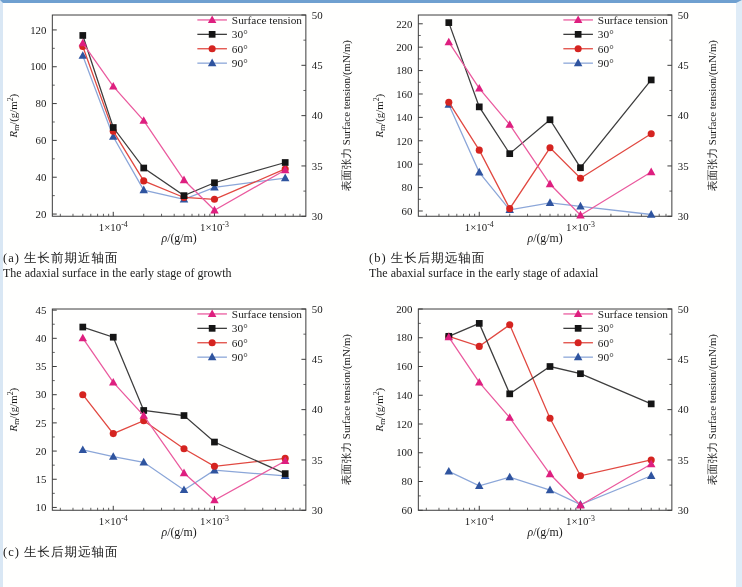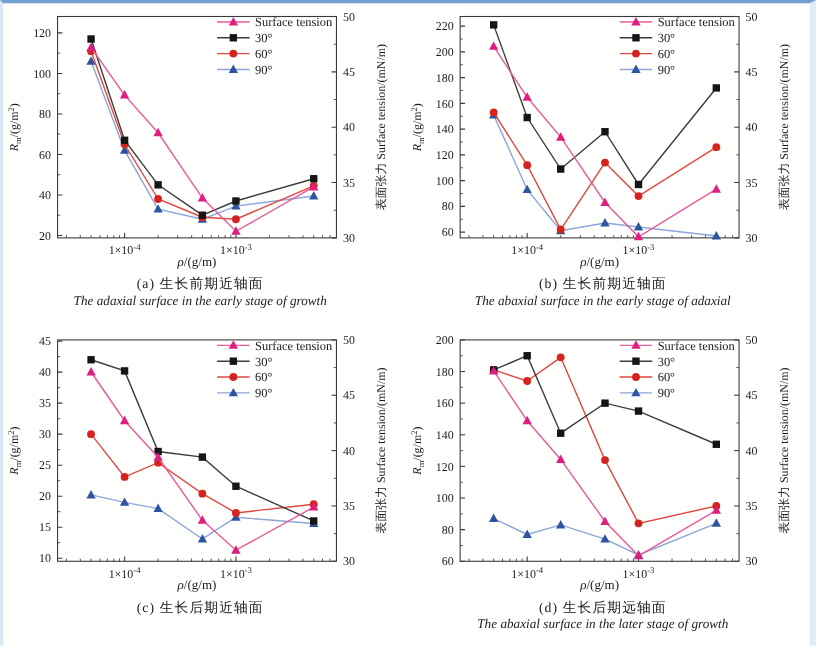--- a/index.html
+++ b/index.html
@@ -15,23 +15,23 @@
     font-family:"Liberation Serif","DejaVu Serif",serif;
   }
   .grid{
     display:grid;
     grid-template-columns:366px 366px;
     grid-template-rows:294px auto;
     width:733px;
   }
   figure.cell{margin:0;padding:0;position:relative;}
   svg.plot{display:block;overflow:visible;}
-  figcaption{width:358px;text-align:center;color:#1a1a1a;}
+  figcaption{width:358px;color:#1a1a1a;}
   .cap-zh{font-size:12.5px;line-height:15px;margin-top:3px;letter-spacing:1px;}
-  .cap-en{font-size:12px;line-height:14px;font-style:italic;}
+  .cap-en{font-size:12px;line-height:14px;}
 </style>
 </head>
 <body>
 
 <div class="page">
   <div class="grid">
 
     <figure class="cell">
       <svg class="plot" id="plot-0" viewBox="0 0 371 248" width="366" height="245">
           <rect x="50" y="12" width="257" height="204" fill="none" stroke="#3a3a3a" stroke-width="1"></rect>
@@ -295,21 +295,21 @@
               <text x="232" y="50.2" font-size="11.5" text-anchor="start" fill="#1a1a1a" font-family="&quot;Liberation Serif&quot;,&quot;DejaVu Serif&quot;,serif">60°</text>
             </g>
             <g>
               <line x1="197" y1="60.8" x2="227" y2="60.8" stroke="#8ba6d8" stroke-width="1.3"></line>
               <path d="M 212 56.199999999999996 L 216.3 64 L 207.7 64 Z" fill="#2f549f"></path>
               <text x="232" y="64.8" font-size="11.5" text-anchor="start" fill="#1a1a1a" font-family="&quot;Liberation Serif&quot;,&quot;DejaVu Serif&quot;,serif">90°</text>
             </g>
           </g>
         </svg>
       <figcaption>
-        <div class="cap-zh">(b) 生长前期近轴面</div>
+        <div class="cap-zh">(b) 生长后期远轴面</div>
         <div class="cap-en">The abaxial surface in the early stage of adaxial</div>
       </figcaption>
     </figure>
 
     <figure class="cell">
       <svg class="plot" id="plot-2" viewBox="0 0 371 248" width="366" height="245">
           <rect x="50" y="12" width="257" height="204" fill="none" stroke="#3a3a3a" stroke-width="1"></rect>
           <g>
             <line x1="50" y1="213.14285714285714" x2="54.5" y2="213.14285714285714" stroke="#3a3a3a" stroke-width="1"></line>
             <text x="44" y="216.94285714285715" font-size="11" text-anchor="end" fill="#1a1a1a" font-family="&quot;Liberation Serif&quot;,&quot;DejaVu Serif&quot;,serif">10</text>
@@ -434,21 +434,21 @@
               <text x="232" y="50.2" font-size="11.5" text-anchor="start" fill="#1a1a1a" font-family="&quot;Liberation Serif&quot;,&quot;DejaVu Serif&quot;,serif">60°</text>
             </g>
             <g>
               <line x1="197" y1="60.8" x2="227" y2="60.8" stroke="#8ba6d8" stroke-width="1.3"></line>
               <path d="M 212 56.199999999999996 L 216.3 64 L 207.7 64 Z" fill="#2f549f"></path>
               <text x="232" y="64.8" font-size="11.5" text-anchor="start" fill="#1a1a1a" font-family="&quot;Liberation Serif&quot;,&quot;DejaVu Serif&quot;,serif">90°</text>
             </g>
           </g>
         </svg>
       <figcaption>
-        <div class="cap-zh">(c) 生长后期近轴面</div>
+        <div class="cap-zh">(c) 生长后期远轴面</div>
       </figcaption>
     </figure>
 
     <figure class="cell">
       <svg class="plot" id="plot-3" viewBox="0 0 371 248" width="366" height="245">
           <rect x="50" y="12" width="257" height="204" fill="none" stroke="#3a3a3a" stroke-width="1"></rect>
           <g>
             <line x1="50" y1="216" x2="54.5" y2="216" stroke="#3a3a3a" stroke-width="1"></line>
             <text x="44" y="219.8" font-size="11" text-anchor="end" fill="#1a1a1a" font-family="&quot;Liberation Serif&quot;,&quot;DejaVu Serif&quot;,serif">60</text>
             <line x1="50" y1="186.85714285714286" x2="54.5" y2="186.85714285714286" stroke="#3a3a3a" stroke-width="1"></line>
@@ -571,20 +571,16 @@
               <circle cx="212" cy="46.2" r="3.6" fill="#d52420"></circle>
               <text x="232" y="50.2" font-size="11.5" text-anchor="start" fill="#1a1a1a" font-family="&quot;Liberation Serif&quot;,&quot;DejaVu Serif&quot;,serif">60°</text>
             </g>
             <g>
               <line x1="197" y1="60.8" x2="227" y2="60.8" stroke="#8ba6d8" stroke-width="1.3"></line>
               <path d="M 212 56.199999999999996 L 216.3 64 L 207.7 64 Z" fill="#2f549f"></path>
               <text x="232" y="64.8" font-size="11.5" text-anchor="start" fill="#1a1a1a" font-family="&quot;Liberation Serif&quot;,&quot;DejaVu Serif&quot;,serif">90°</text>
             </g>
           </g>
         </svg>
-      <figcaption>
-        <div class="cap-zh">(d) 生长后期远轴面</div>
-        <div class="cap-en">The abaxial surface in the later stage of growth</div>
-      </figcaption>
     </figure>
 
   </div>
 </div>
 
 </body></html>

